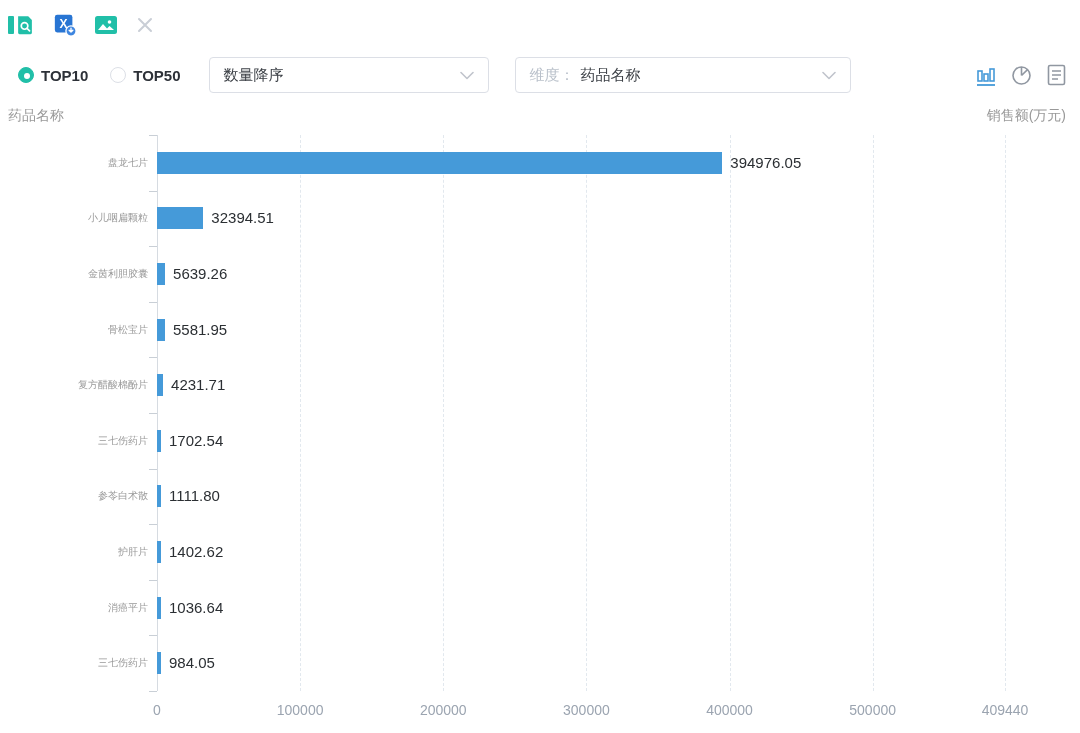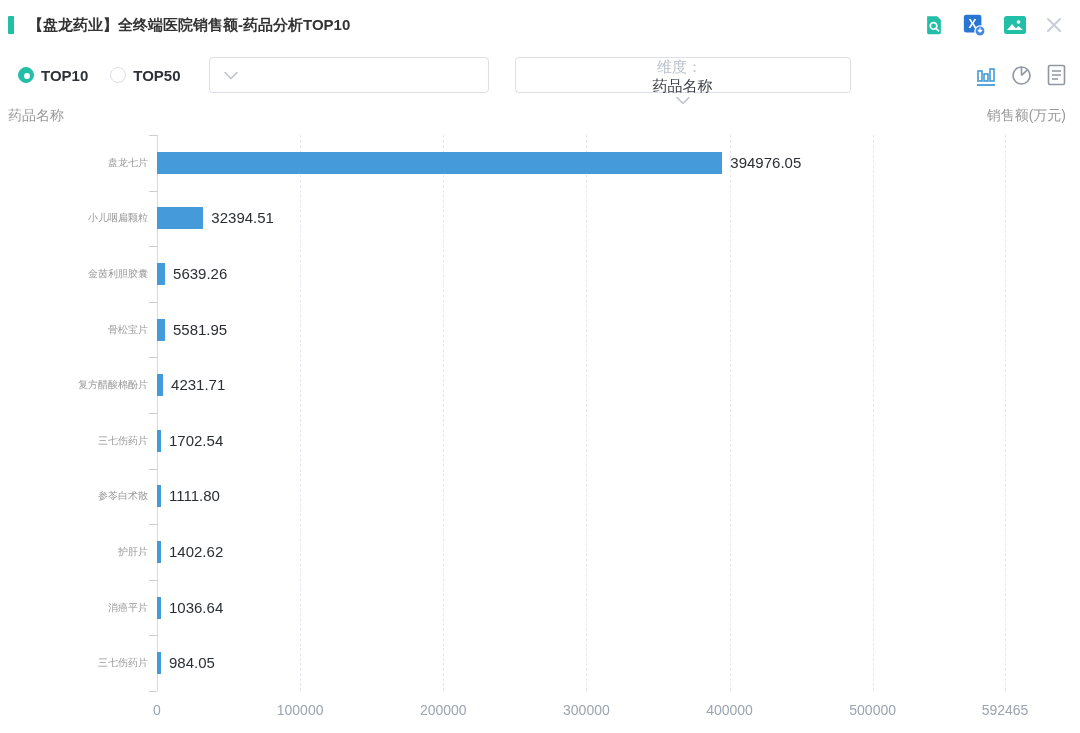--- a/index.html
+++ b/index.html
@@ -20,21 +20,21 @@
   .radio-item { display:flex; align-items:center; gap:7px; cursor:pointer; }
   .radio-dot { width:16px; height:16px; border-radius:50%; border:1px solid #dcdfe6; background:#fff; position:relative; }
   .radio-item.selected .radio-dot { background:#21bfa8; border-color:#21bfa8; }
   .radio-item.selected .radio-dot::after { content:""; position:absolute; left:5px; top:5px;
     width:6px; height:6px; border-radius:50%; background:#fff; }
   .radio-label { font-size:15px; color:#2d3138; font-weight:bold; }
 
   .select { height:36px; border:1px solid #dcdfe6; border-radius:4px; background:#fff;
     display:flex; align-items:center; padding:0 14px; cursor:pointer; }
   .select-sort { width:280px; margin-left:28px; }
-  .select-dim { width:336px; margin-left:26px;flex-direction:column; }
+  .select-dim { width:336px; margin-left:26px; }
   .select .value { font-size:15px; color:#3c4046; flex:1; }
   .select .pre-label { font-size:15px; color:#b9c0ca; margin-right:6px; }
   .chevron { flex:0 0 auto; }
 
   .chart-type-icons { margin-left:auto; display:flex; align-items:center; gap:15px; }
   .cticon { cursor:pointer; display:flex; flex-direction:column; align-items:center; }
 
   
   .axis-header { display:flex; justify-content:space-between; align-items:center;
     margin-top:14px; padding:0 14px 0 8px; }
@@ -51,21 +51,20 @@
   .val-label { position:absolute; font-size:15px; color:#2b2f33; font-weight:500;
     white-space:nowrap; line-height:20px; }
   .x-label { position:absolute; transform:translateX(-50%); font-size:14px; color:#9ba4b0;
     white-space:nowrap; line-height:18px; }
 </style>
 </head>
 <body>
 
 <div class="header">
   <div class="accent-bar"></div>
-  <div class="title">【盘龙药业】全终端医院销售额-药品分析TOP10</div>
   <div class="header-icons">
     <span class="hicon">
       <svg width="22" height="22" viewBox="0 0 24 24">
         <path d="M4.5 2.5h11l4 4v14a1.5 1.5 0 0 1-1.5 1.5H6a1.5 1.5 0 0 1-1.5-1.5z" fill="#21bfa8"></path>
         <circle cx="11.5" cy="13" r="3.6" fill="none" stroke="#fff" stroke-width="1.8"></circle>
         <line x1="14.2" y1="15.7" x2="17" y2="18.5" stroke="#fff" stroke-width="1.8" stroke-linecap="round"></line>
       </svg>
     </span>
     <span class="hicon">
       <svg width="24" height="24" viewBox="0 0 26 26">
@@ -96,20 +95,21 @@
       <span class="radio-dot"></span>
       <span class="radio-label">TOP10</span>
     </div>
     <div class="radio-item" id="radio-1">
       <span class="radio-dot"></span>
       <span class="radio-label">TOP50</span>
     </div>
   </div>
 
   <div class="select select-sort">
+    <span class="value">数量降序</span>
     <svg class="chevron" width="14" height="9" viewBox="0 0 14 9">
       <polyline points="1,1.5 7,7.5 13,1.5" fill="none" stroke="#c0c4cc" stroke-width="1.6" stroke-linecap="round" stroke-linejoin="round"></polyline>
     </svg>
   </div>
 
   <div class="select select-dim">
     <span class="pre-label">维度：</span>
     <span class="value">药品名称</span>
     <svg class="chevron" width="14" height="9" viewBox="0 0 14 9">
       <polyline points="1,1.5 7,7.5 13,1.5" fill="none" stroke="#c0c4cc" stroke-width="1.6" stroke-linecap="round" stroke-linejoin="round"></polyline>
@@ -154,21 +154,21 @@
     <div class="x-label" style="left: 300.131px; top: 576px;">100000</div>
     <div class="gridline" style="left: 443.262px; top: 10px; height: 556px;"></div>
     <div class="x-label" style="left: 443.262px; top: 576px; text-align: right;">200000</div>
     <div class="gridline" style="left: 586.392px; top: 10px; height: 556px;"></div>
     <div class="x-label" style="left: 586.392px; top: 576px;">300000</div>
     <div class="gridline" style="left: 729.523px; top: 10px; height: 556px;"></div>
     <div class="x-label" style="left: 729.523px; top: 576px;">400000</div>
     <div class="gridline" style="left: 872.654px; top: 10px; height: 556px;"></div>
     <div class="x-label" style="left: 872.654px; top: 576px;">500000</div>
     <div class="gridline" style="left: 1005px; top: 10px; height: 556px;"></div>
-    <div class="x-label" style="left: 1005px; top: 576px;">592465</div>
+    <div class="x-label" style="left: 1005px; top: 576px;">409440</div>
     <div class="axis-tick" style="left: 149px; width: 8px; top: 10px;"></div>
     <div class="axis-tick" style="left: 149px; width: 8px; top: 65.6px;"></div>
     <div class="axis-tick" style="left: 149px; width: 8px; top: 121.2px;"></div>
     <div class="axis-tick" style="left: 149px; width: 8px; top: 176.8px;"></div>
     <div class="axis-tick" style="left: 149px; width: 8px; top: 232.4px;"></div>
     <div class="axis-tick" style="left: 149px; width: 8px; top: 288px;"></div>
     <div class="axis-tick" style="left: 149px; width: 8px; top: 343.6px;"></div>
     <div class="axis-tick" style="left: 149px; width: 8px; top: 399.2px;"></div>
     <div class="axis-tick" style="left: 149px; width: 8px; top: 454.8px;"></div>
     <div class="axis-tick" style="left: 149px; width: 8px; top: 510.4px;"></div>

